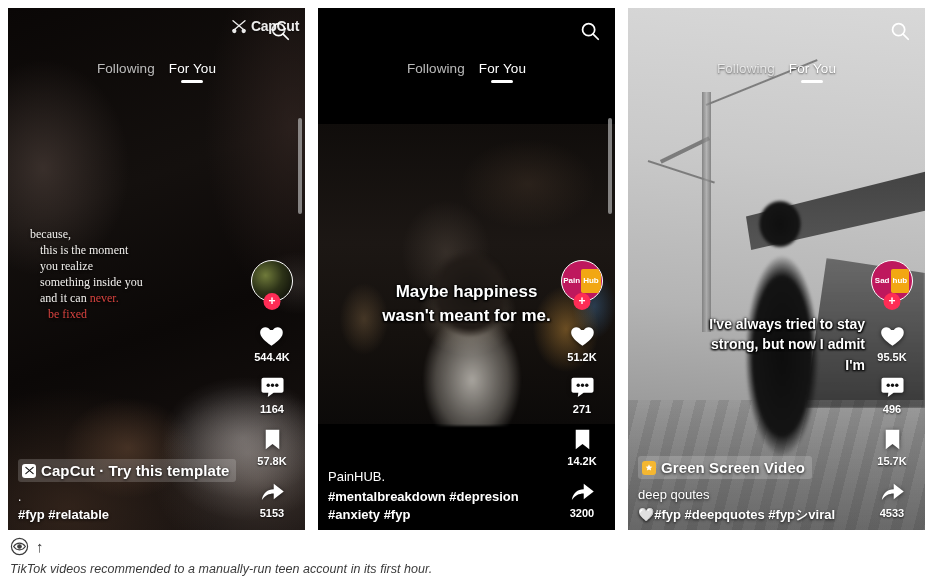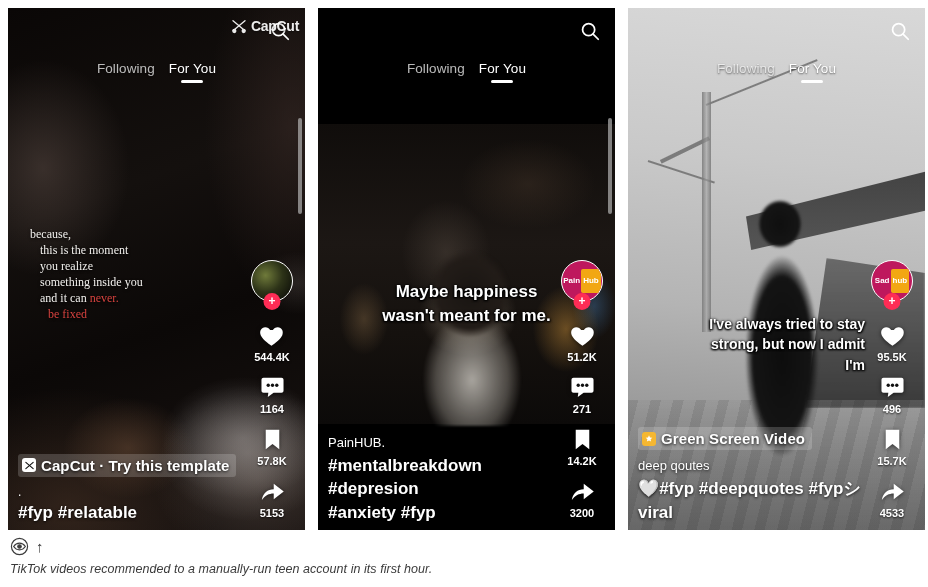--- a/index.html
+++ b/index.html
@@ -377,21 +377,21 @@
   .cap-badge .btext {
     font-size: 15px;
     font-weight: bold;
     letter-spacing: 0.1px;
   }
   .cap-title {
     font-size: 13px;
     margin-bottom: 4px;
   }
   .cap-tags {
-    font-size: 17px;
+    font-size: 13px;
     font-weight: bold;
     line-height: 1.38;
   }
   .cap-dot { font-size: 12px; margin-bottom: 2px; }
 
   
   .footer {
     position: absolute;
     left: 0; right: 0; bottom: 0;
     height: 55px;

